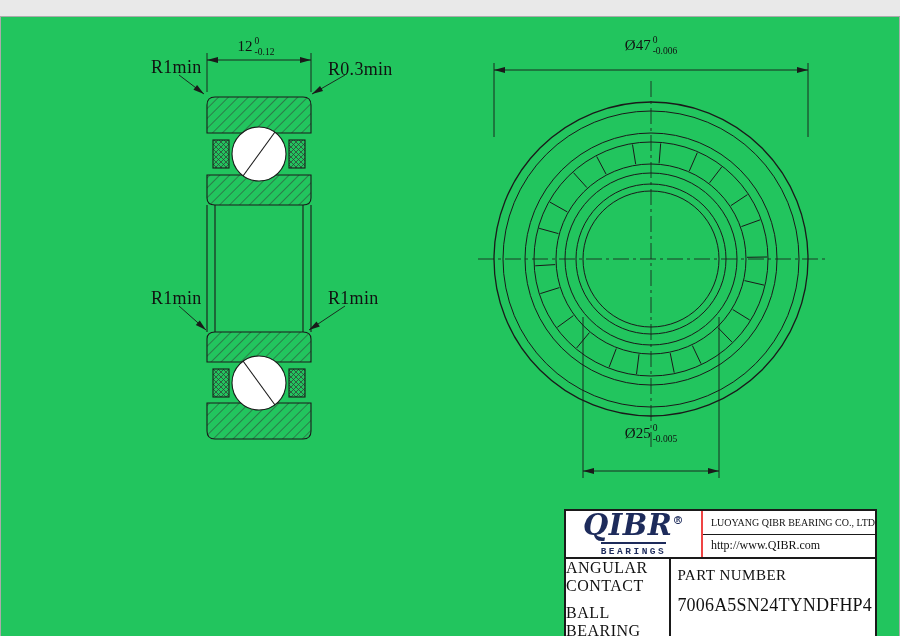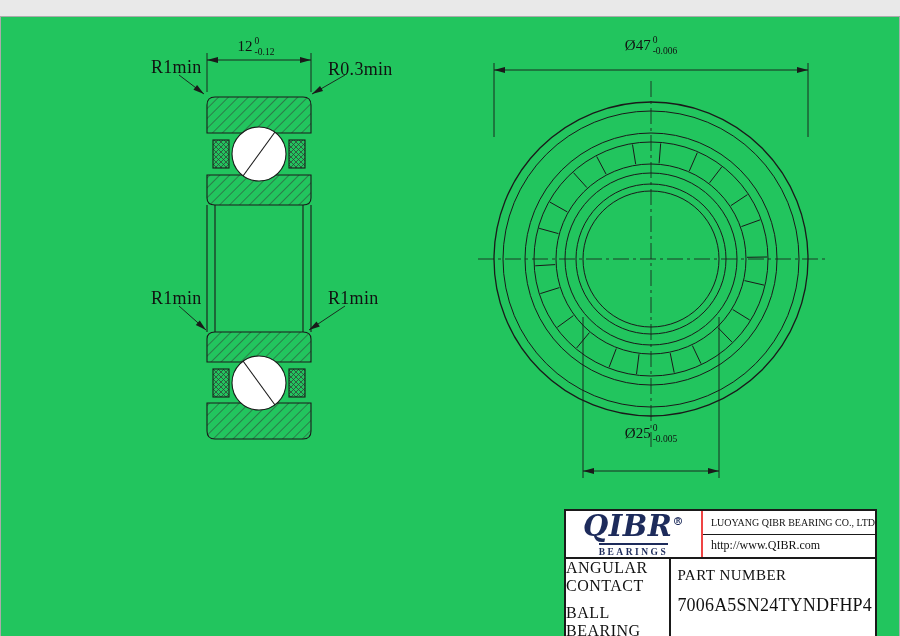--- a/index.html
+++ b/index.html
@@ -11,21 +11,21 @@
   .label{position:absolute;color:#111;font-size:18px;white-space:nowrap;letter-spacing:.3px}
   .dim{position:absolute;display:flex;align-items:center;justify-content:center;font-size:15px;color:#111;white-space:nowrap}
   .tol{display:inline-flex;flex-direction:column;align-items:flex-start;font-size:9.5px;line-height:1.12;margin-left:2px}
   .tol i{font-style:normal}
 
   .titleblock{position:absolute;left:563px;top:492px;width:313px;height:133px;border:2px solid #1a1a1a;display:flex;flex-direction:column;background:#fff;color:#111}
   .tb-row1{display:flex;height:63px;border-bottom:2px solid #1a1a1a}
   .tb-logo-cell{width:137px;border-right:2px solid #ef4444;display:flex;flex-direction:column;align-items:center;justify-content:center}
   .logo-line{font-family:"DejaVu Serif",serif;font-style:italic;font-weight:bold;font-size:29px;color:#1d2b5b;line-height:1;letter-spacing:.5px}
   .logo-line sup{font-size:11px;font-style:normal}
-  .logo-sub{font-family:Liberation Serif, serif;font-weight:bold;font-size:9.5px;letter-spacing:2.5px;color:#1d2b5b;border-top:2px solid #1d2b5b;padding-top:2px;margin-top:2px}
+  .logo-sub{font-family:Liberation Mono, monospace;font-weight:bold;font-size:9.5px;letter-spacing:2.5px;color:#1d2b5b;border-top:2px solid #1d2b5b;padding-top:2px;margin-top:2px}
   .tb-company-cell{flex:1;display:flex;flex-direction:column}
   .tb-company-row{flex:1;display:flex;align-items:center;padding-left:8px;font-size:10px;border-bottom:1.5px solid #1a1a1a;white-space:nowrap}
   .tb-website-row{flex:1;display:flex;align-items:center;padding-left:8px;font-size:12px;white-space:nowrap}
   .tb-row2{flex:1;display:flex}
   .tb-product-cell{width:199px;border-right:2px solid #1a1a1a;display:flex;flex-direction:column;align-items:center;justify-content:center;gap:9px;font-size:16px;letter-spacing:.5px}
   .tb-part-cell{flex:1;display:flex;flex-direction:column;padding:8px 3px 0 6px;gap:11px}
   .tb-part-label{font-size:15px;letter-spacing:.5px}
   .tb-part-number{font-size:18px;letter-spacing:.2px;white-space:nowrap}
 </style>
 </head>

